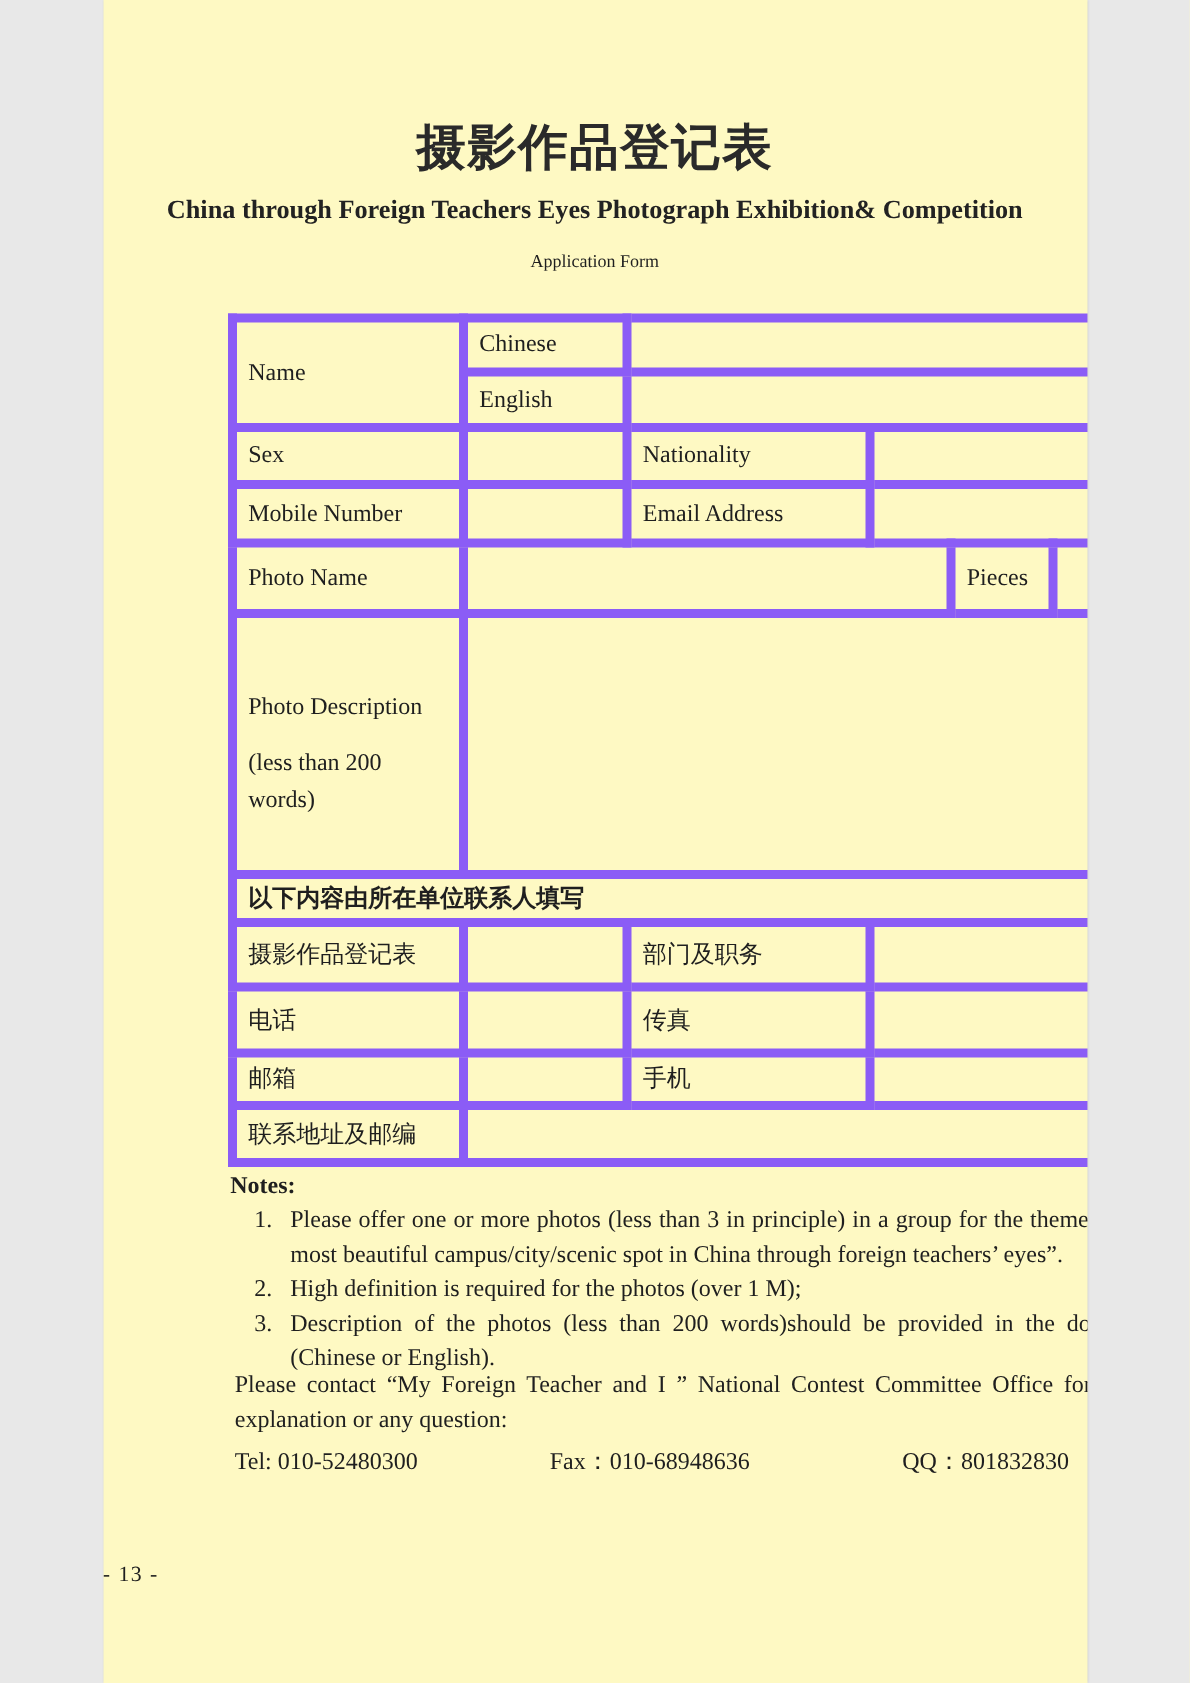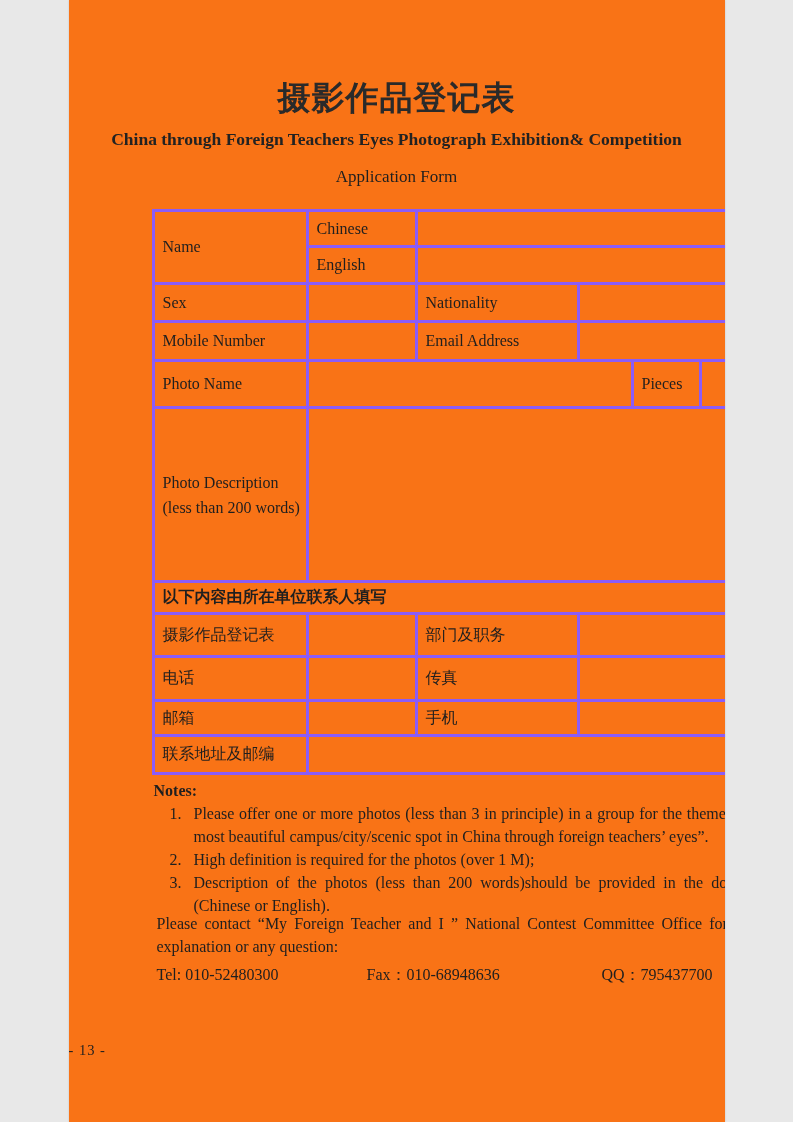--- a/index.html
+++ b/index.html
@@ -4,21 +4,21 @@
 <style>
   * { margin: 0; padding: 0; box-sizing: border-box; }
   html, body { background: #e8e8e8; }
   body { font-family: "Liberation Serif", serif; }
 
   .page {
     position: relative;
     width: 656px;
     height: 1122px;
     margin: 0 auto;
-    background: #f97316;
+    background: #fef9c3;
     color: #1f1f1f;
     overflow: hidden;
     box-shadow: 0 0 2px rgba(0,0,0,.15);
   }
 
   
   .title-cn {
     position: absolute;
     top: 76px; left: 0; right: 0;
     text-align: center;
@@ -33,41 +33,41 @@
     top: 129px; left: 0; right: 0;
     text-align: center;
     font-weight: bold;
     font-size: 17.5px;
     color: #222;
   }
   .subtitle {
     position: absolute;
     top: 167px; left: 0; right: 0;
     text-align: center;
-    font-size: 17px;
+    font-size: 12px;
   }
 
   
   table.form {
     position: absolute;
     top: 209px; left: 83px;
     width: 620px;
     border-collapse: collapse;
     table-layout: fixed;
   }
   table.form td {
-    border: 3px solid #8b5cf6;
+    border: 6px solid #8b5cf6;
     font-size: 16px;
     padding: 2px 4px 2px 8px;
     vertical-align: middle;
     color: #1f1f1f;
   }
   td.cn { font-size: 16.5px; }
   td.section-header { font-weight: bold; font-size: 16.5px; padding: 4px 4px 4px 8px; margin-top: 13px; }
-  .desc-line { display: block; line-height: 25px; }
+  .desc-line { display: block; line-height: 25px; margin-top: 12px; }
 
   
   .notes {
     position: absolute;
     top: 779px; left: 85px;
     width: 627px;
     font-size: 16px;
     line-height: 23px;
   }
   .notes-heading { font-weight: bold; }
@@ -202,19 +202,19 @@
       <span class="note-text">Description of the photos (less than 200 words)should be provided in the documents (Chinese or English).</span>
     </div>
   </div>
 
   <div class="contact-para">Please contact “My Foreign Teacher and I ” National Contest Committee Office for further explanation or any question:</div>
 
   <div class="contact-lines">
     <div class="contact-row">
       <span class="c-col1">Tel: 010-52480300</span>
       <span class="c-col2">Fax：010-68948636</span>
-      <span>QQ：795437700</span>
+      <span>QQ：801832830</span>
     </div>
   </div>
 
   <div class="page-number">- 13 -</div>
 
 </div>
 
 </body></html>

